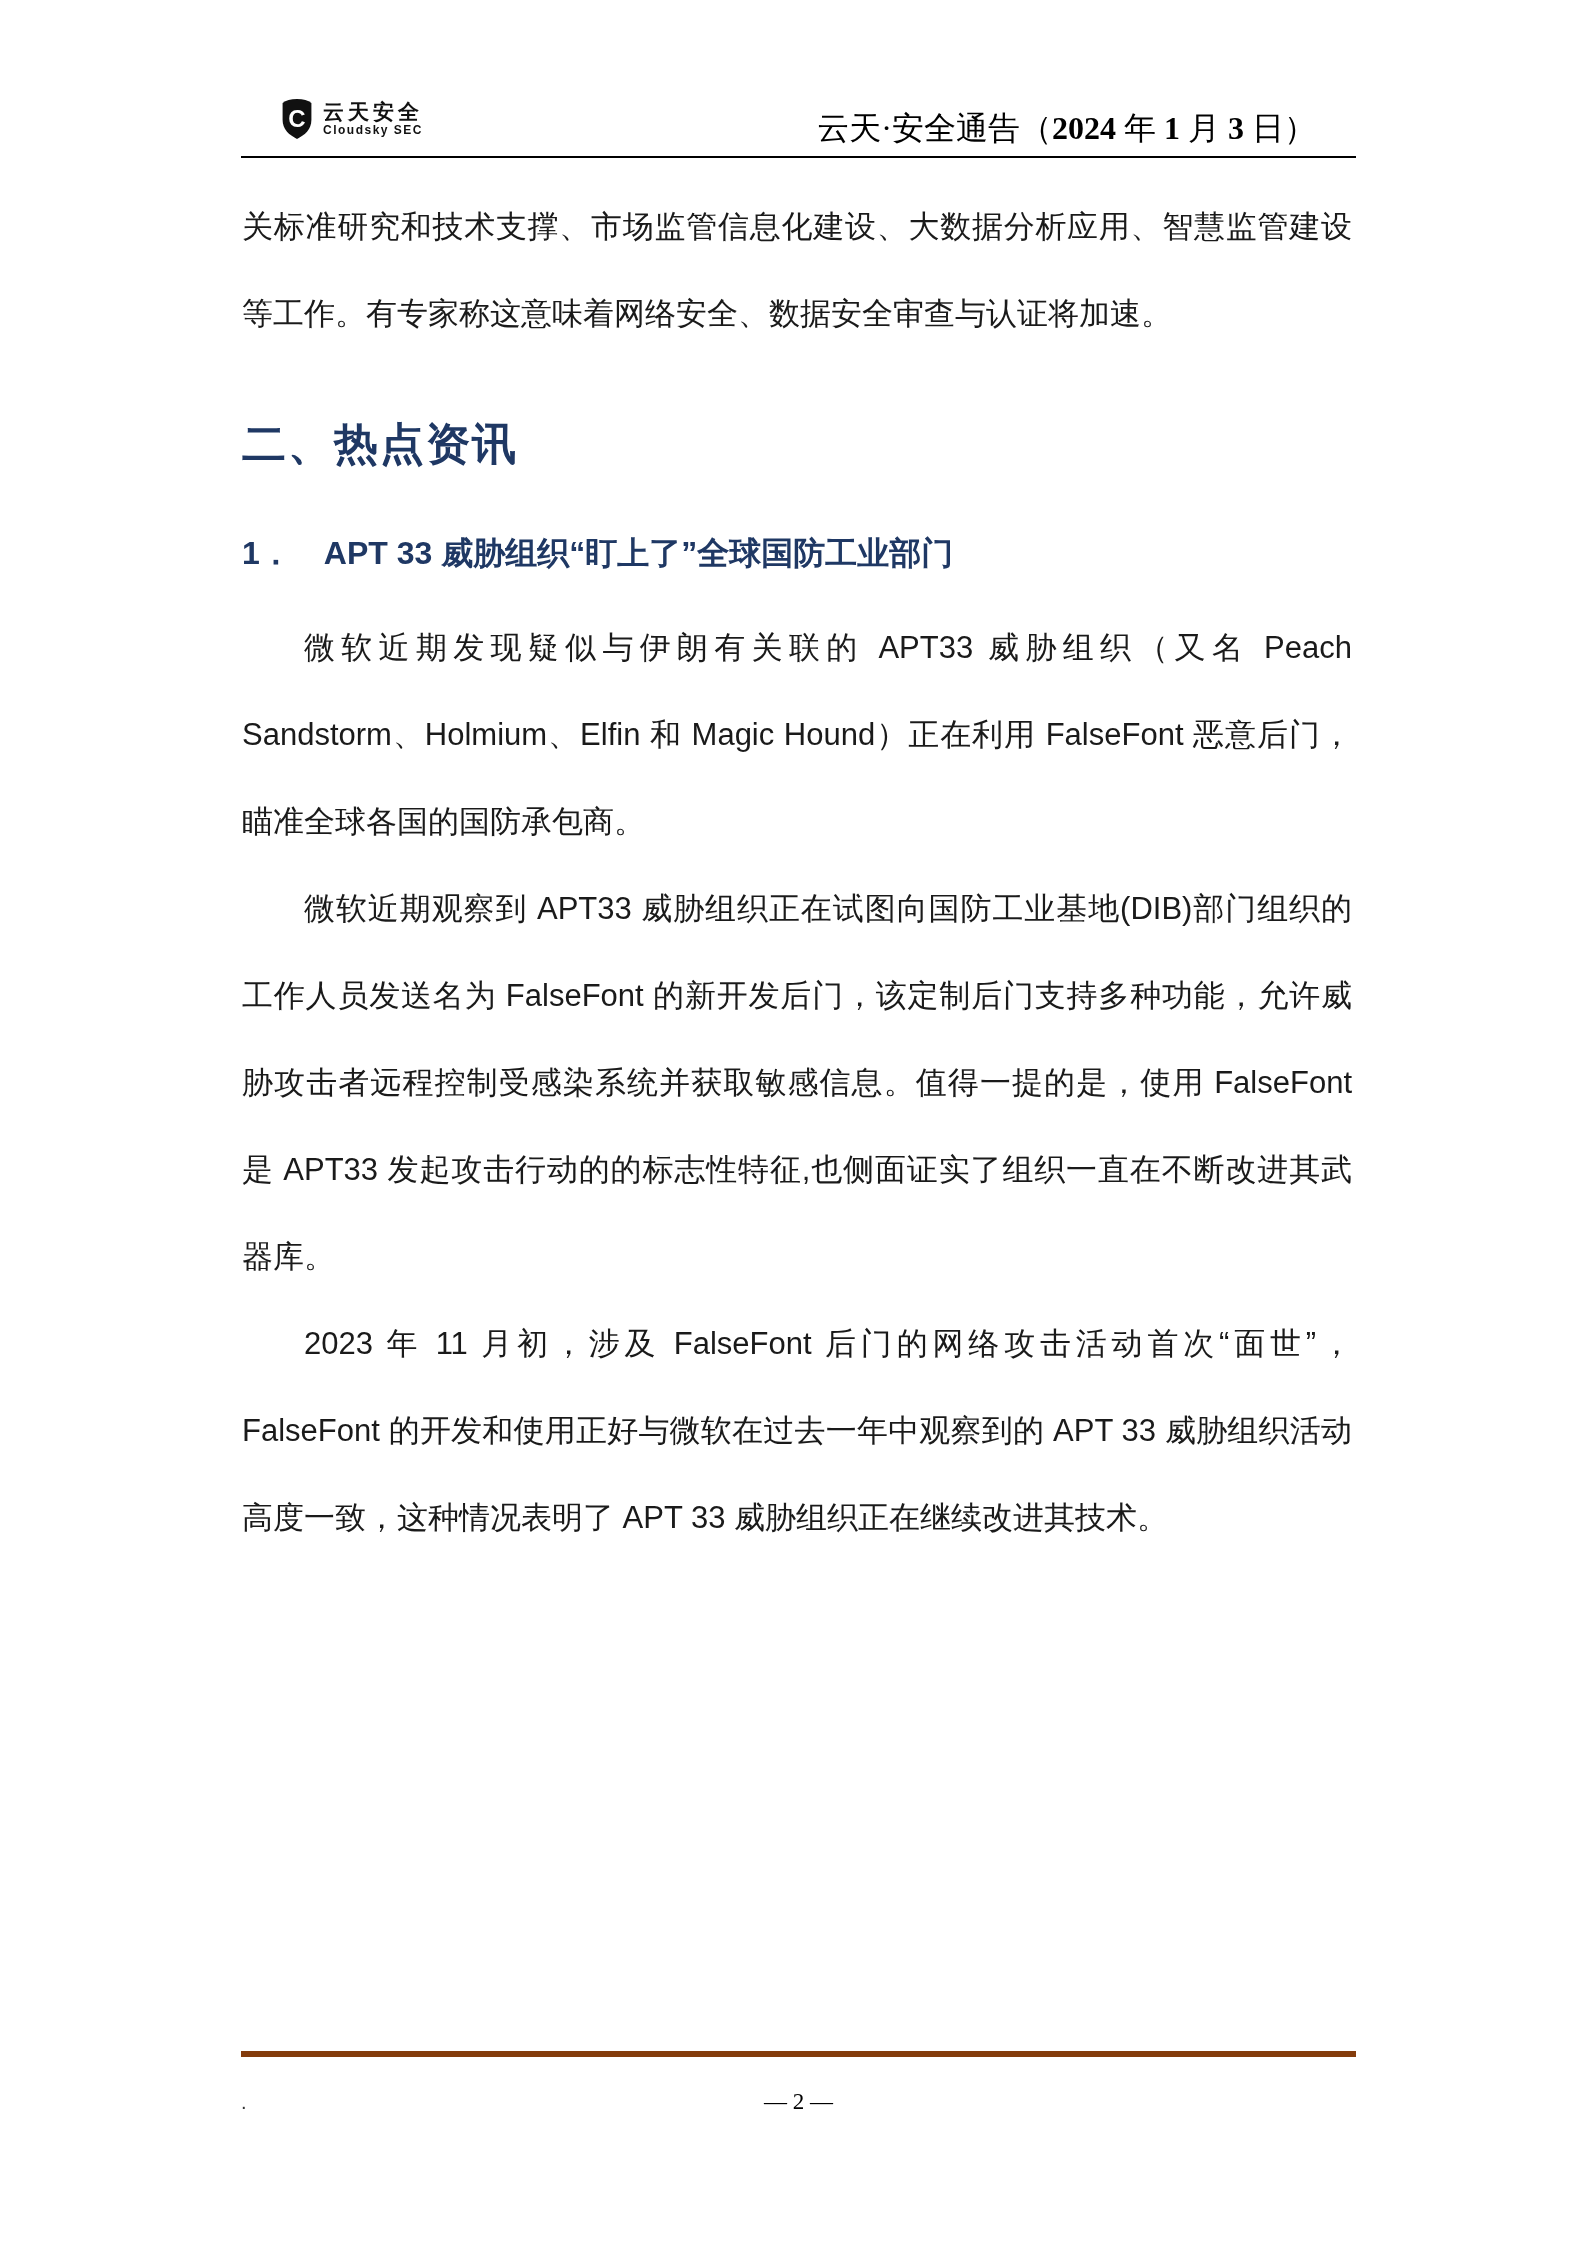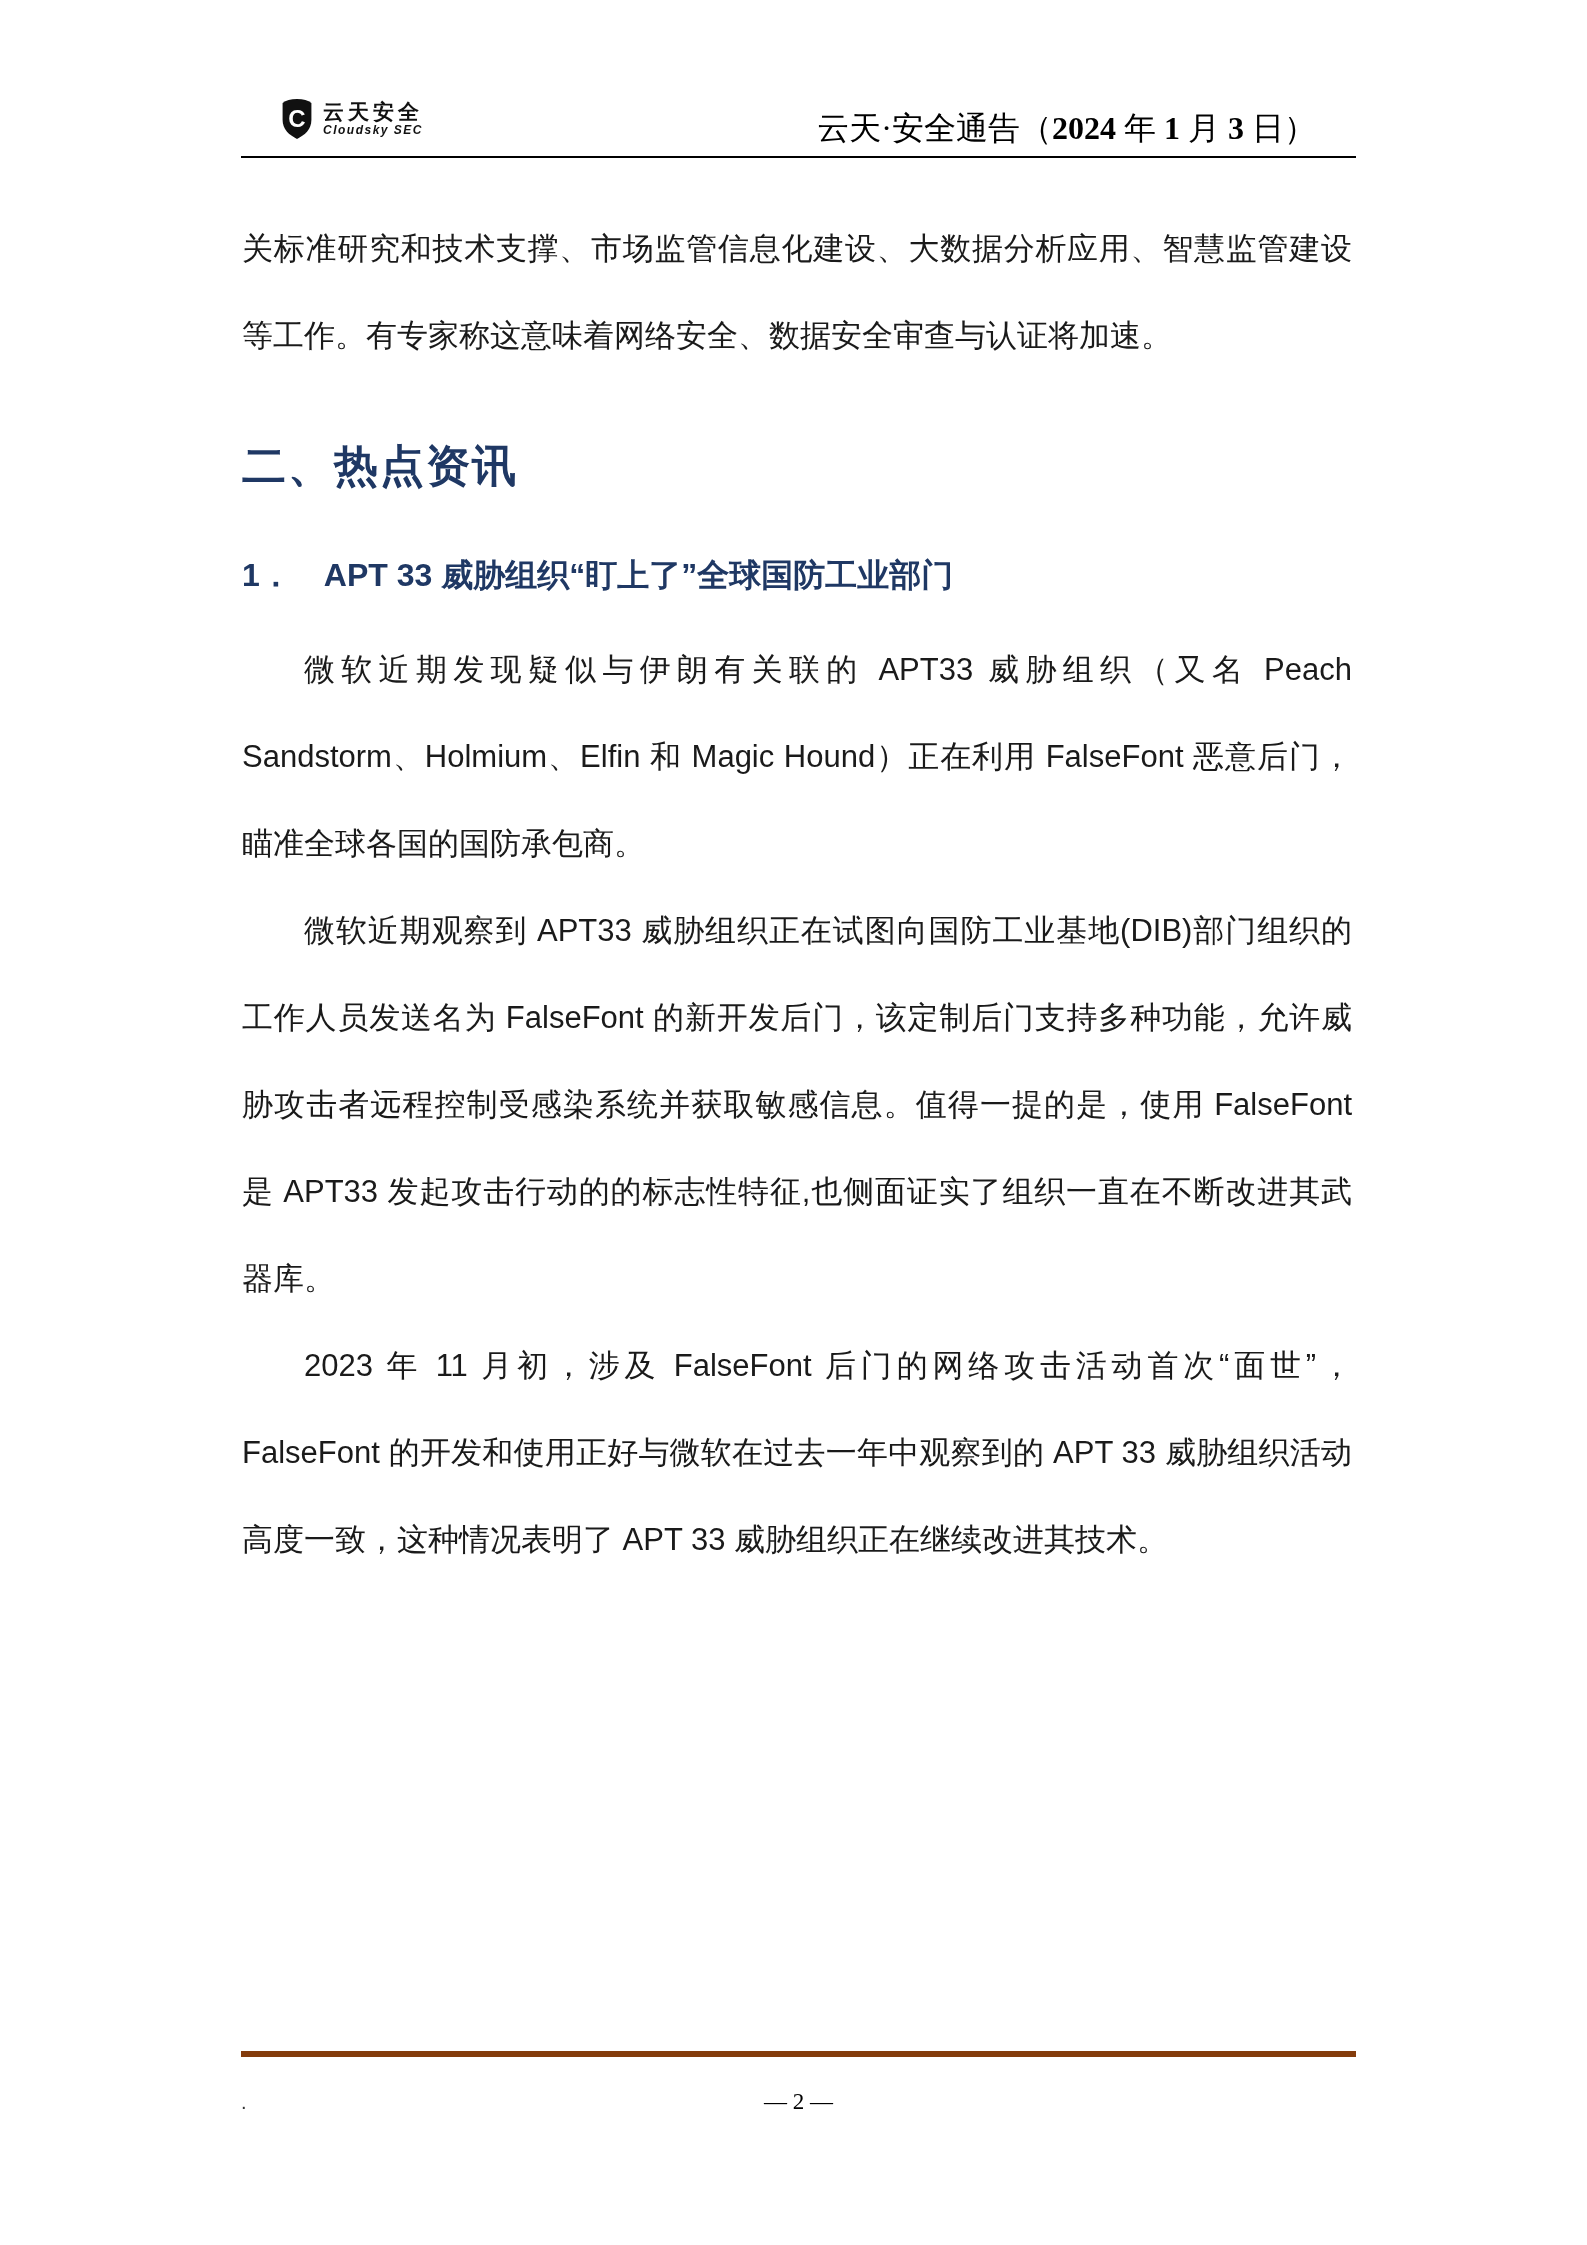--- a/index.html
+++ b/index.html
@@ -10,30 +10,30 @@
     overflow:hidden;
     font-family:"Liberation Sans", sans-serif;
     color:#000;
   }
   
   .header-area{position:absolute;top:95px;left:241px;width:1115px;height:55px;}
   .logo{position:absolute;left:40px;top:2px;display:flex;align-items:center;}
   .logo-shield{width:32px;height:44px;flex:0 0 auto;}
   .logo-text{margin-left:10px;}
   .logo-cn{font-size:21px;font-weight:bold;letter-spacing:4px;line-height:22px;color:#111;font-family:Liberation Serif, serif;}
-  .logo-en{font-size:12px;font-weight:bold;letter-spacing:1.5px;line-height:14px;color:#111;font-style:italic;}
+  .logo-en{font-size:12px;font-weight:bold;letter-spacing:1.5px;line-height:14px;color:#111;}
   .header-title{
     position:absolute;right:40px;top:18px;
     font-family:"Liberation Serif", serif;
     font-size:32px;line-height:30px;white-space:nowrap;color:#000;
   }
   .header-title .num{font-weight:bold;}
   .header-rule{position:absolute;top:156px;left:241px;width:1115px;height:2px;background:#000;}
   
-  .content{position:absolute;top:205px;left:242px;width:1110px;}
+  .content{position:absolute;top:183px;left:242px;width:1110px;}
   .content p{
     margin:0;font-size:31px;line-height:87px;
     text-align:justify;color:#1a1a1a;
   }
   .content p.indent{text-indent:62px;}
   h1.section{
     margin:58px 0 0 0;
     font-size:44px;line-height:58px;font-weight:bold;
     color:#1F3864;letter-spacing:2px;
   }

